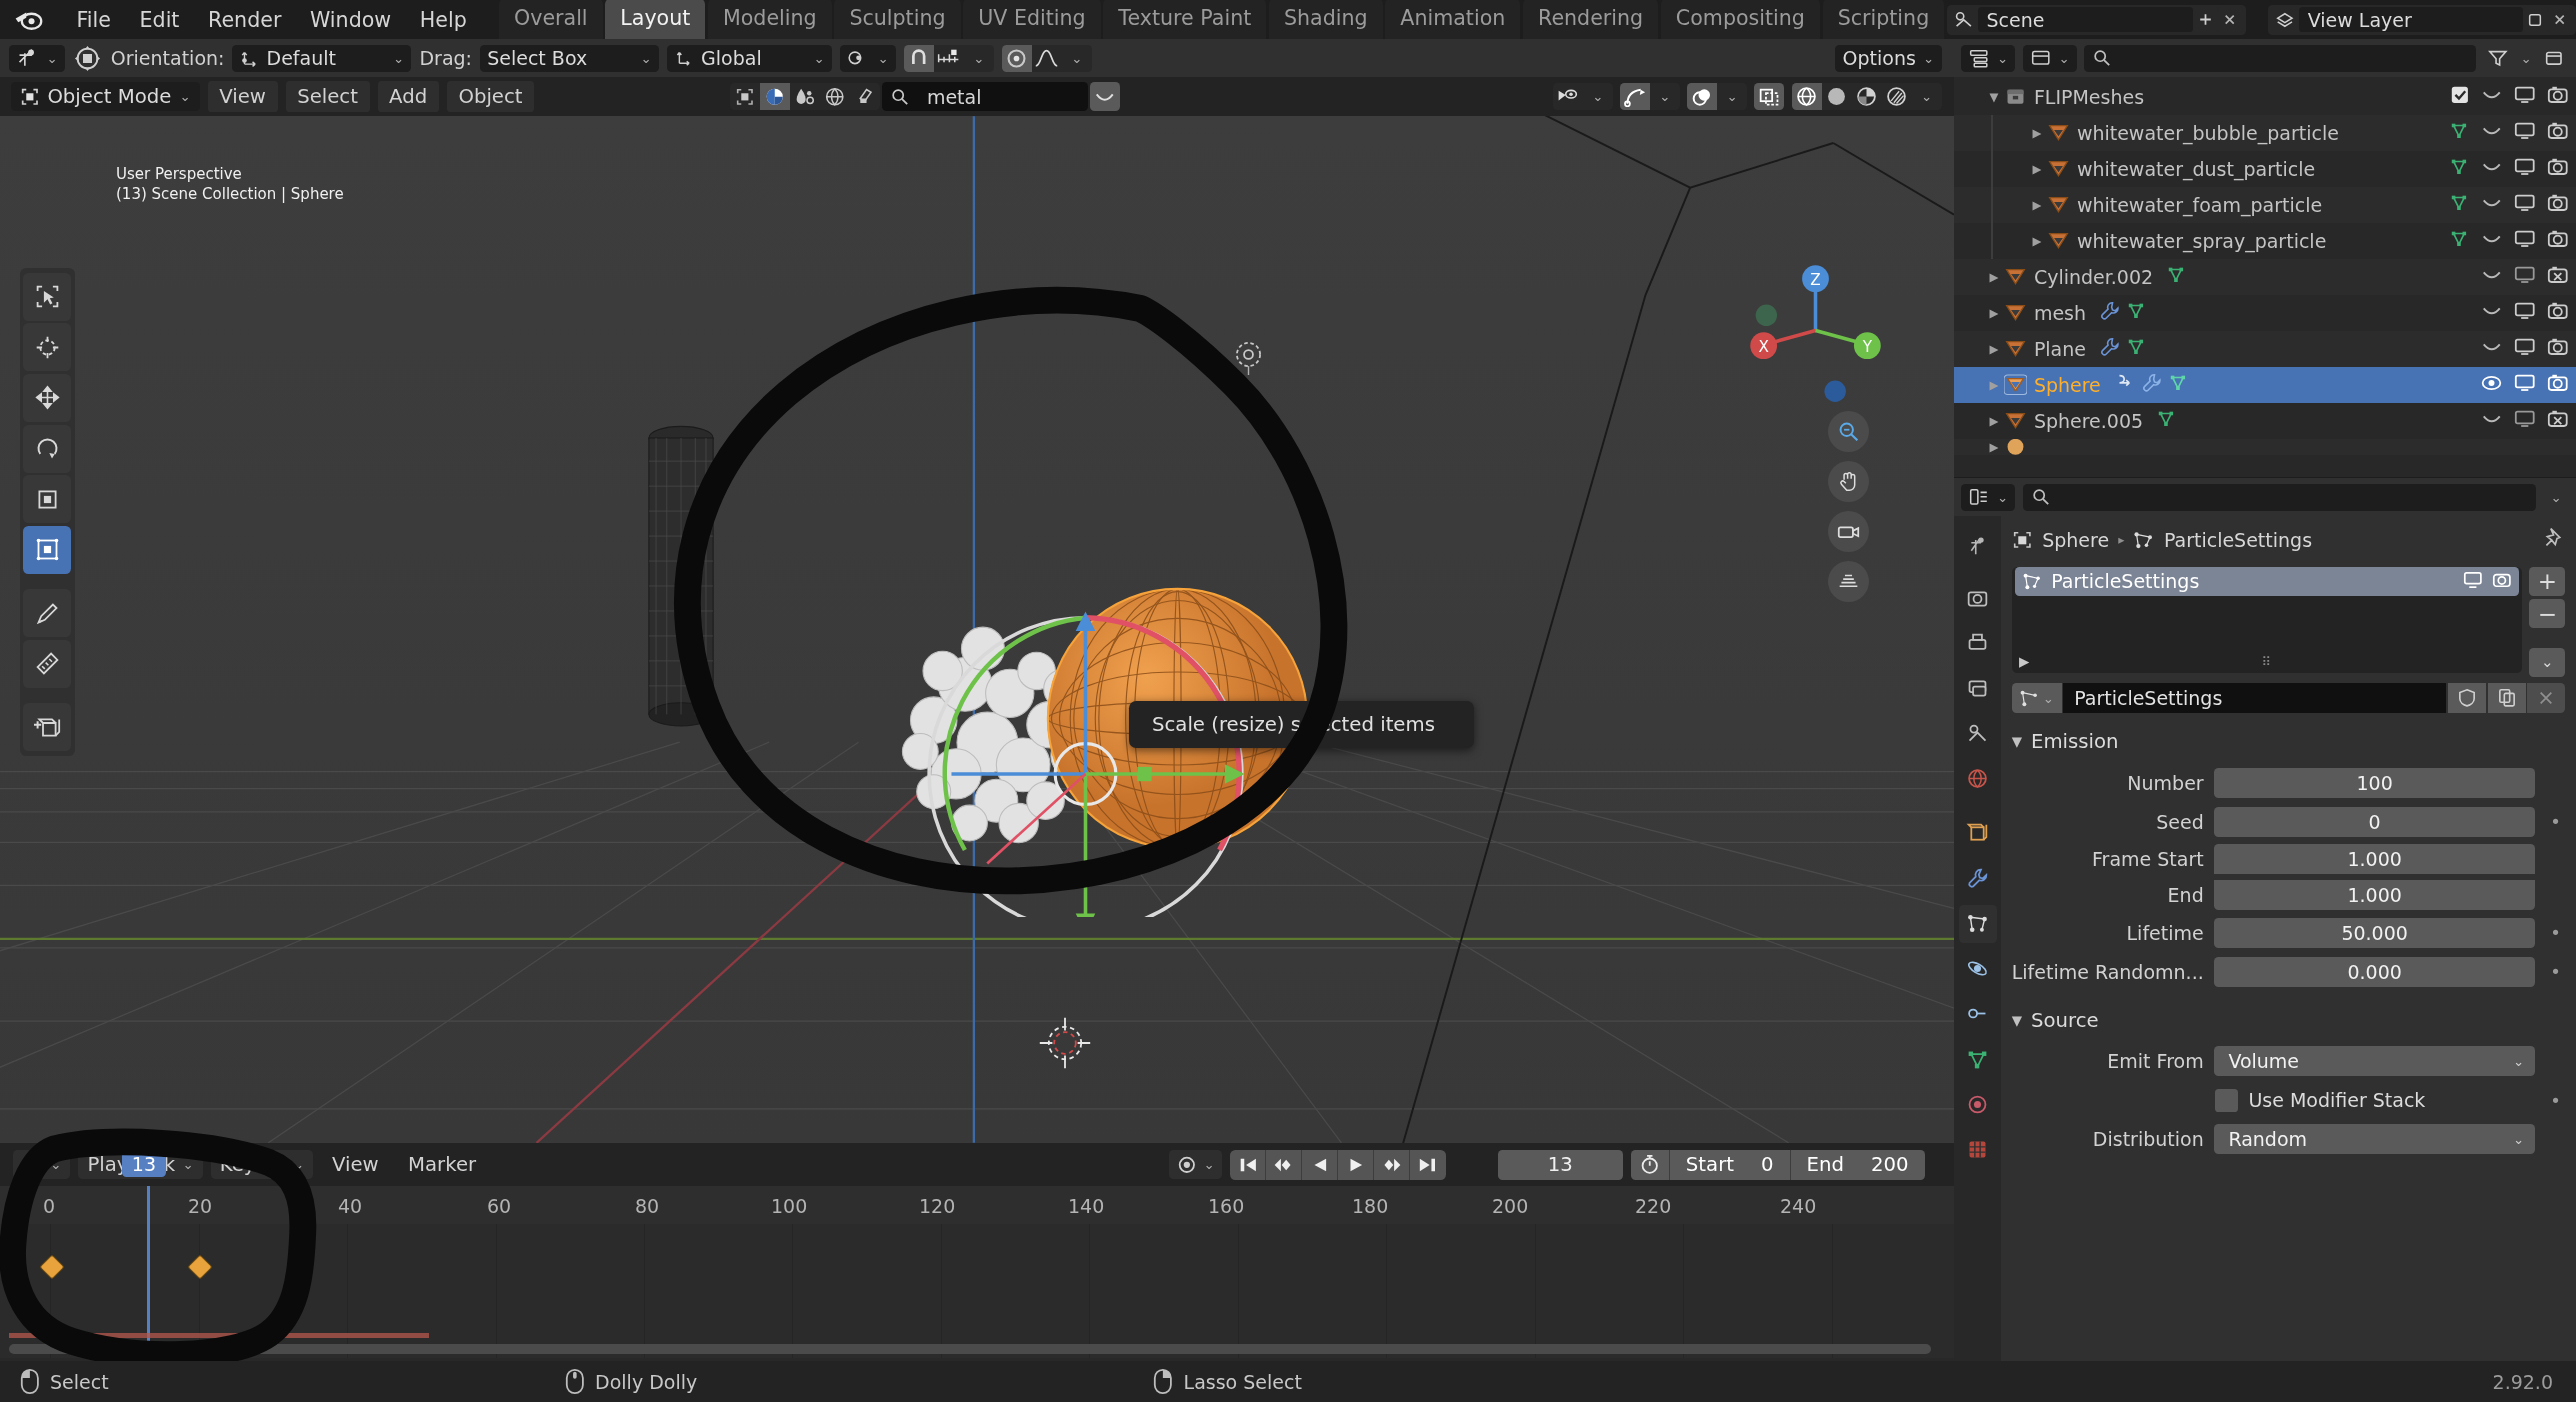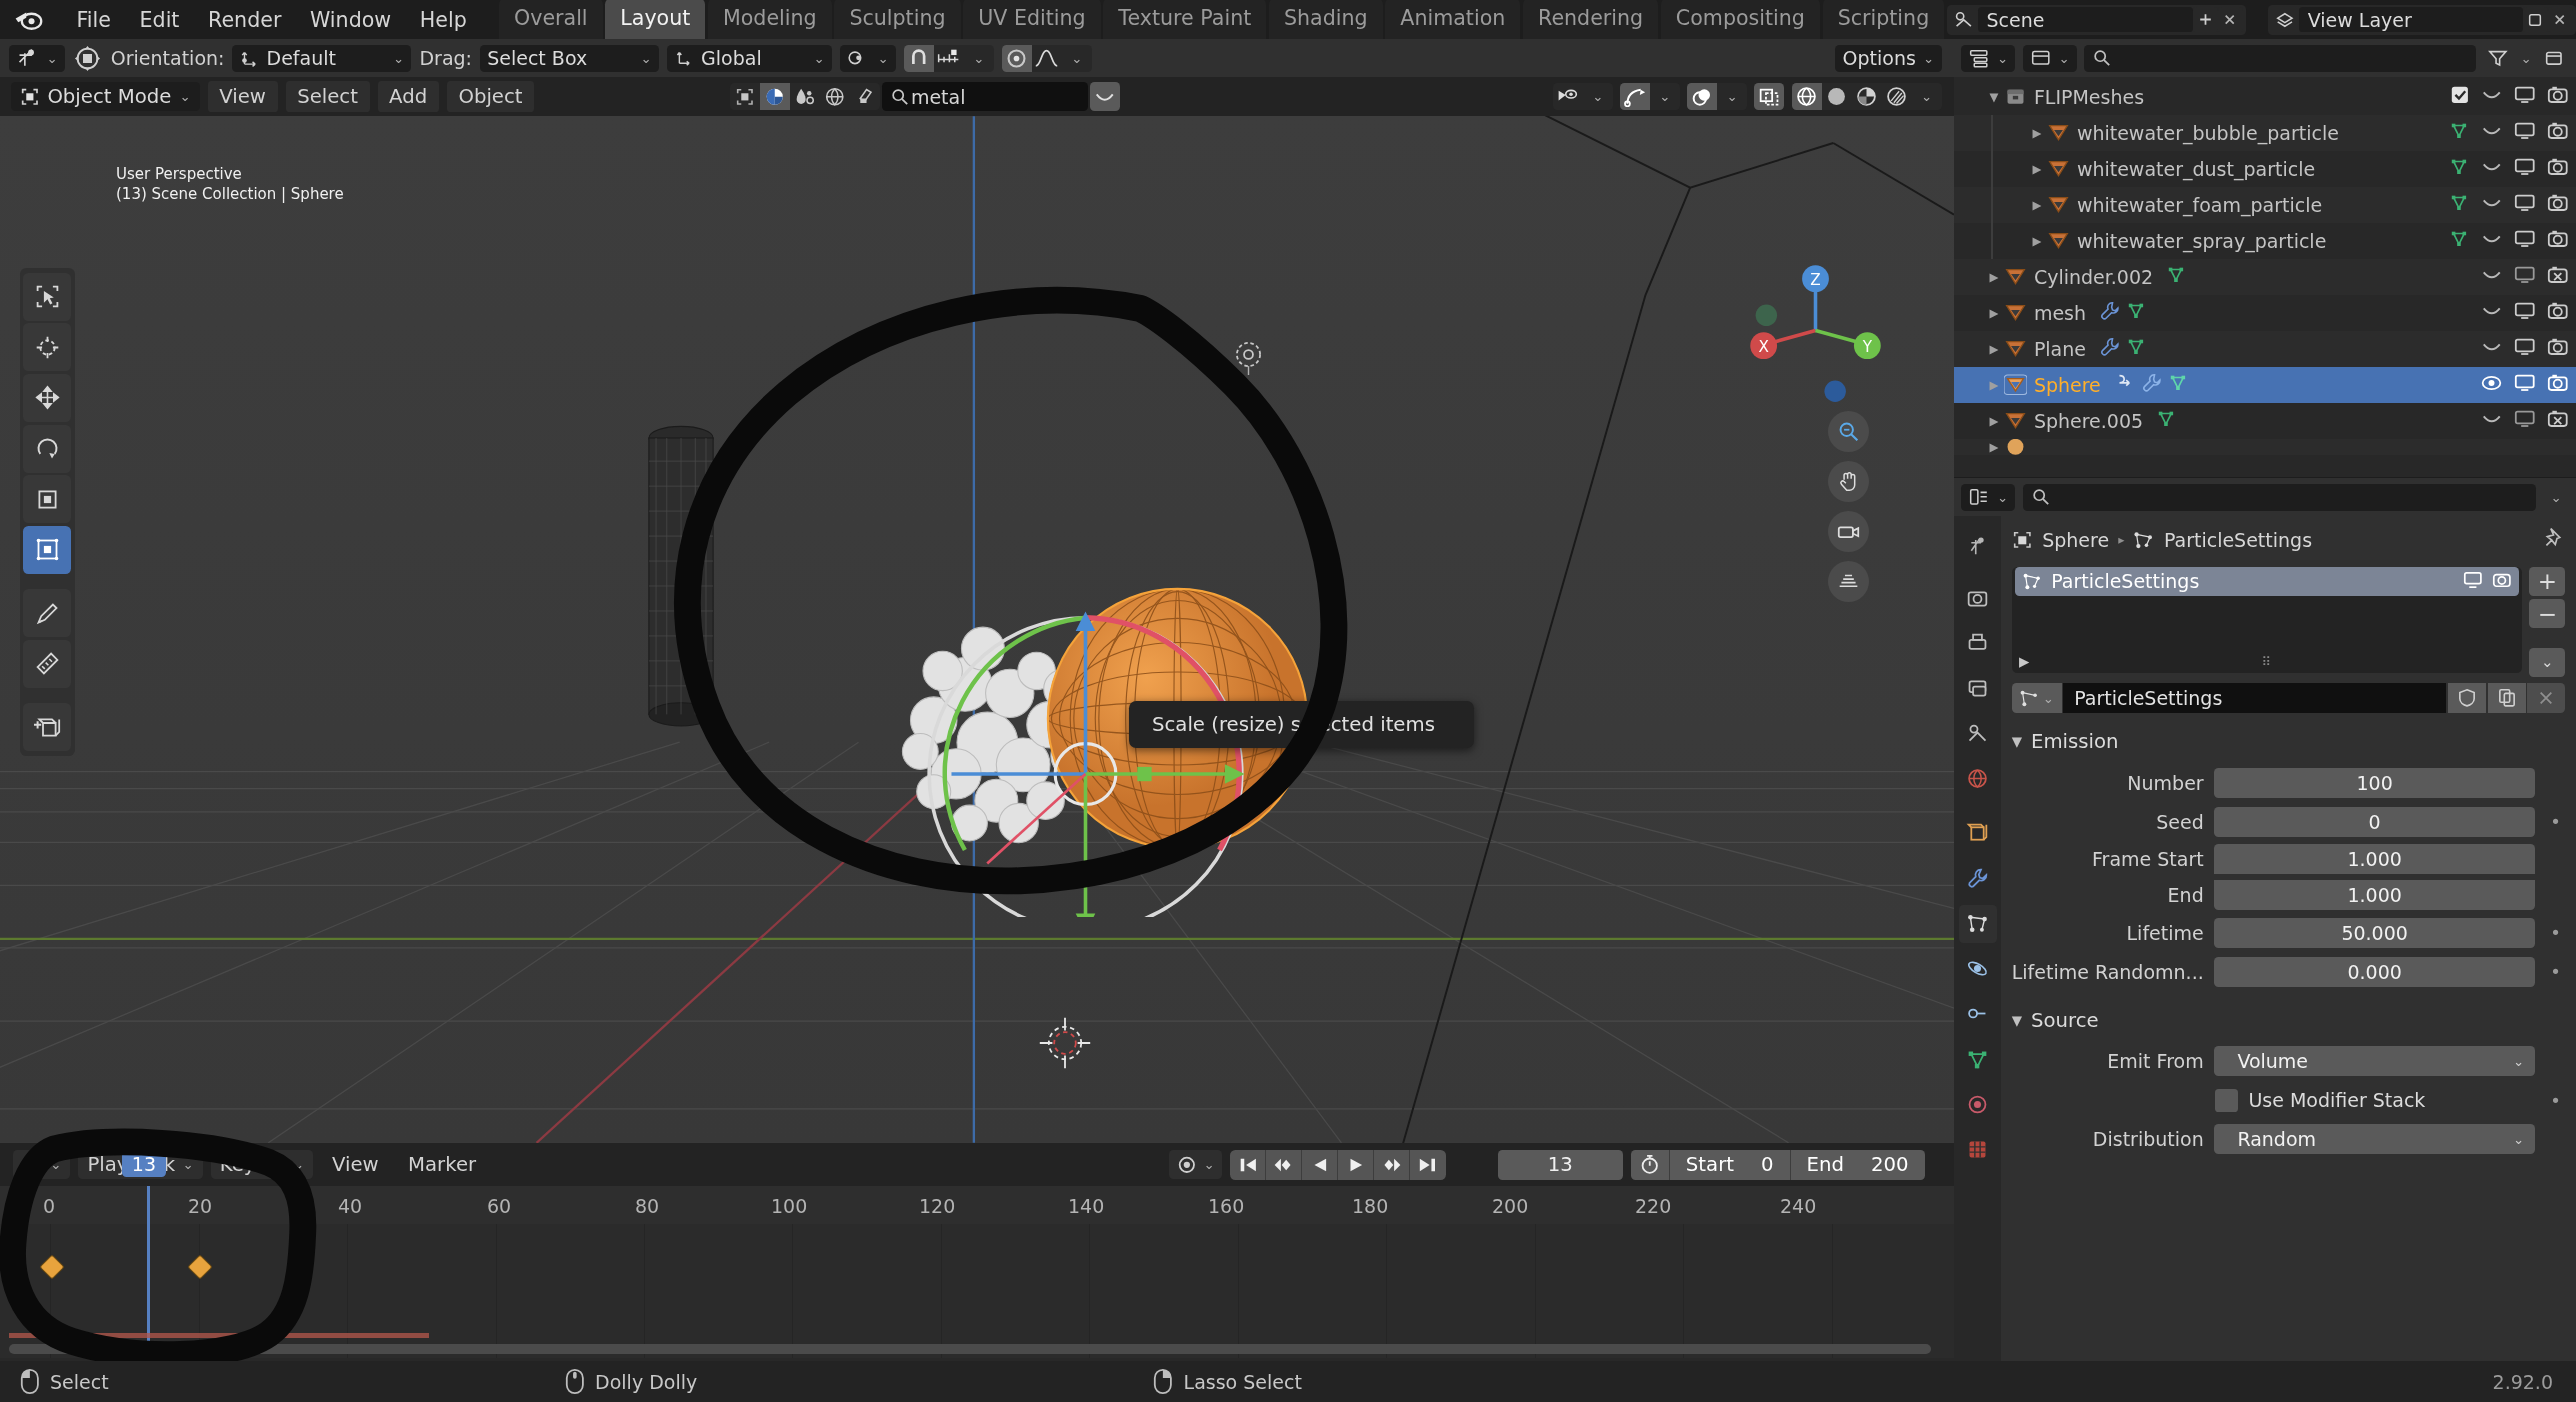--- a/index.html
+++ b/index.html
@@ -63,21 +63,21 @@
   
   .vp-header {
     position:absolute; left:0; top:77px; width:1954px; height:39px;
     background:#232323; display:flex; align-items:center; padding-left:10.7px; gap:8px;
   }
   .mode-btn { background:#1d1d1d; border-radius:4.5px; height:29px; display:flex;
     align-items:center; padding:0 9px; gap:8px; }
   .mode-btn .txt { font-size:19.7px; color:#dcdcdc; }
   .hdr-menu { font-size:19.7px; color:#d2d2d2; padding:3.6px 11.6px; border-radius:3.6px; background:#2e2e2e; }
   .searchbox { display:flex; align-items:center; background:#101010; border-radius:4.5px;
-    height:29px; width:206px; padding:0 9px; gap:2px; }
+    height:29px; width:206px; padding:0 9px; gap:18px; }
   .searchbox .txt { font-size:19px; color:#d7d7d7; }
 
   
   .viewport {
     position:absolute; left:0; top:116px; width:1954px; height:1027px;
     background:#3d3d3d; overflow:hidden;
   }
   .vp-overlay-text { position:absolute; left:116px; top:49px; font-size:15px; color:#f0f0f0; line-height:1.33; }
   .tool-shelf {
     position:absolute; left:19.7px; top:152px; width:55px;
@@ -196,21 +196,21 @@
   .panel-head { display:flex; align-items:center; gap:9px; height:43px; margin-top:7.2px;
     font-size:19.7px; color:#dcdcdc; }
   .prow { display:flex; align-items:center; height:39px; gap:10.7px; }
   .plabel { width:192px; text-align:right; font-size:19px; color:#d2d2d2; white-space:nowrap; }
   .pvalue { flex:1; background:#5a5a5a; height:30px; border-radius:4.5px; display:flex;
     align-items:center; justify-content:center; font-size:19px; color:#f2f2f2; }
   .pvalue.joined-top { border-radius:4.5px 4.5px 0 0; }
   .pvalue.joined-bot { border-radius:0 0 4.5px 4.5px; }
   .pdot { width:19.7px; display:flex; justify-content:center; font-size:18px; color:#9a9a9a; }
   .pselect { flex:1; background:#5a5a5a; height:30px; border-radius:4.5px; display:flex;
-    align-items:center; padding:0 23px; font-size:19px; color:#f2f2f2; position:relative; }
+    align-items:center; padding:0 14px; font-size:19px; color:#f2f2f2; position:relative; }
   .pselect .cv { position:absolute; right:10.7px; font-size:13.4px; color:#d0d0d0; }
   .cbrow { display:flex; align-items:center; height:39px; gap:10.7px; }
   .cbox { width:23px; height:23px; background:#5a5a5a; border-radius:3.6px; margin-left:203px;
     display:flex; align-items:center; justify-content:center; }
   .cbox.on { background:#4772b3; }
   .cblabel { font-size:19px; color:#dcdcdc; }
 
   
   .statusbar {
     position:absolute; left:0; bottom:0; width:2576px; height:41px;

